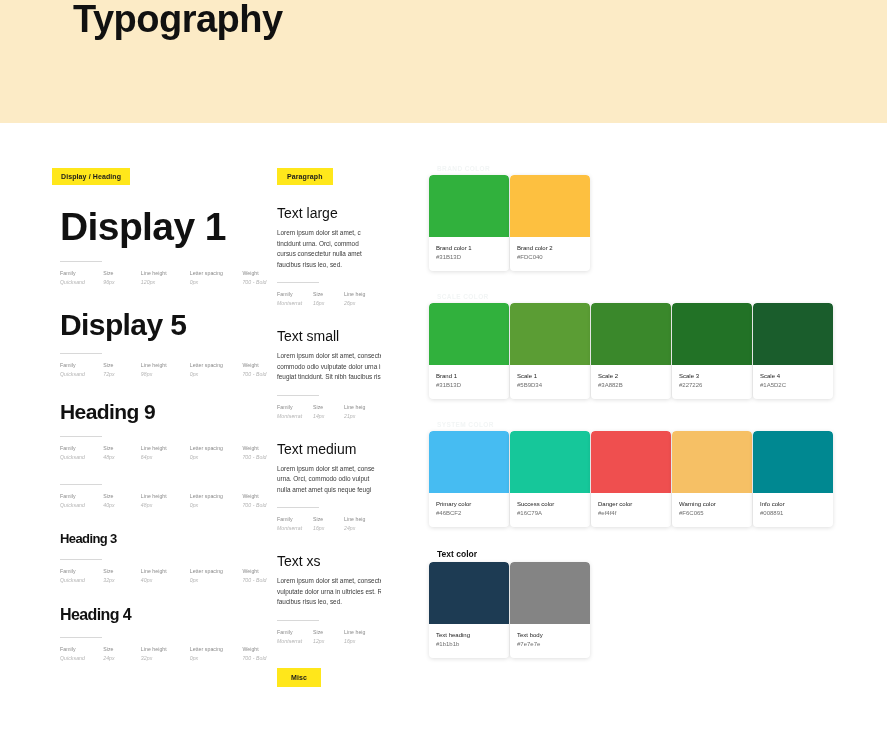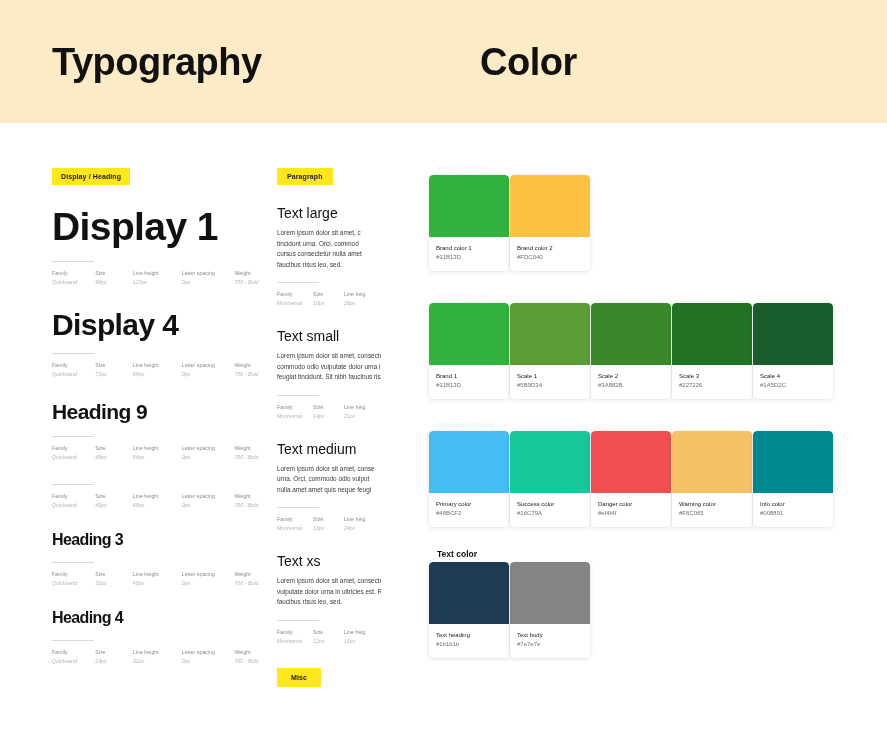--- a/index.html
+++ b/index.html
@@ -13,23 +13,22 @@
     font-family: "Liberation Sans", sans-serif;
     color: #1b1b1b;
     overflow: hidden;
   }
 
   
   .banner {
     height: 123px;
     background: #FCEBC6;
     display: flex;
-    align-items: center;
     box-sizing: border-box;
-    padding-left: 52px;
+    padding-left: 73px;
   }
   .banner-title {
     font-size: 38px;
     font-weight: bold;
     letter-spacing: -0.5px;
     color: #111111;
     line-height: 1;
   }
   .banner-title.typography { width: 428px; }
 
@@ -52,33 +51,33 @@
     font-size: 7px;
     font-weight: bold;
     color: #1b1b1b;
     padding: 5px 9px;
     letter-spacing: 0.1px;
   }
   .chip-para { padding: 5px 10px; }
   .chip-misc { padding: 6px 14px; }
 
   
-  .specimen { margin-top: 22px; }
+  .specimen { margin-top: 22px; margin-left: 8px; }
   .specimen-label {
     font-weight: bold;
     color: #111111;
     line-height: 1.05;
     letter-spacing: -0.6px;
     white-space: nowrap;
   }
   .s-display1 { font-size: 39px; }
   .s-display2 { font-size: 30px; }
   .s-heading1 { font-size: 21px; }
   .s-heading2 { font-size: 18px; }
-  .s-heading3 { font-size: 16px; }
+  .s-heading3 { font-size: 13px; }
   .s-heading4 { font-size: 16px; }
 
   
   .spec {
     margin-top: 13px;
     width: 220px;
   }
   .spec-rule {
     width: 42px;
     height: 1px;
@@ -167,21 +166,20 @@
     font-size: 6px;
     color: #6f6f6f;
     line-height: 9px;
   }
 </style>
 </head>
 <body>
 
 <div class="banner">
   <div class="banner-title typography">Typography</div>
-  <div class="banner-title">Color</div>
 </div>
 
 <div class="page">
 
   <div class="col-type">
     <div class="chip">Display / Heading</div>
     <div id="specimens">
         <div class="specimen">
           <div class="specimen-label s-display1">Display 1</div>
           <div class="spec">
@@ -196,21 +194,21 @@
             <div class="spec-row spec-val">
               <div class="spec-cell c-family">Quicksand</div>
               <div class="spec-cell c-size">96px</div>
               <div class="spec-cell c-lh">120px</div>
               <div class="spec-cell c-ls">0px</div>
               <div class="spec-cell c-weight">700 - Bold</div>
             </div>
           </div>
         </div>
         <div class="specimen">
-          <div class="specimen-label s-display2">Display 4</div>
+          <div class="specimen-label s-display2">Display 5</div>
           <div class="spec">
             <div class="spec-rule"></div>
             <div class="spec-row spec-head">
               <div class="spec-cell c-family">Family</div>
               <div class="spec-cell c-size">Size</div>
               <div class="spec-cell c-lh">Line height</div>
               <div class="spec-cell c-ls">Letter spacing</div>
               <div class="spec-cell c-weight">Weight</div>
             </div>
             <div class="spec-row spec-val">

